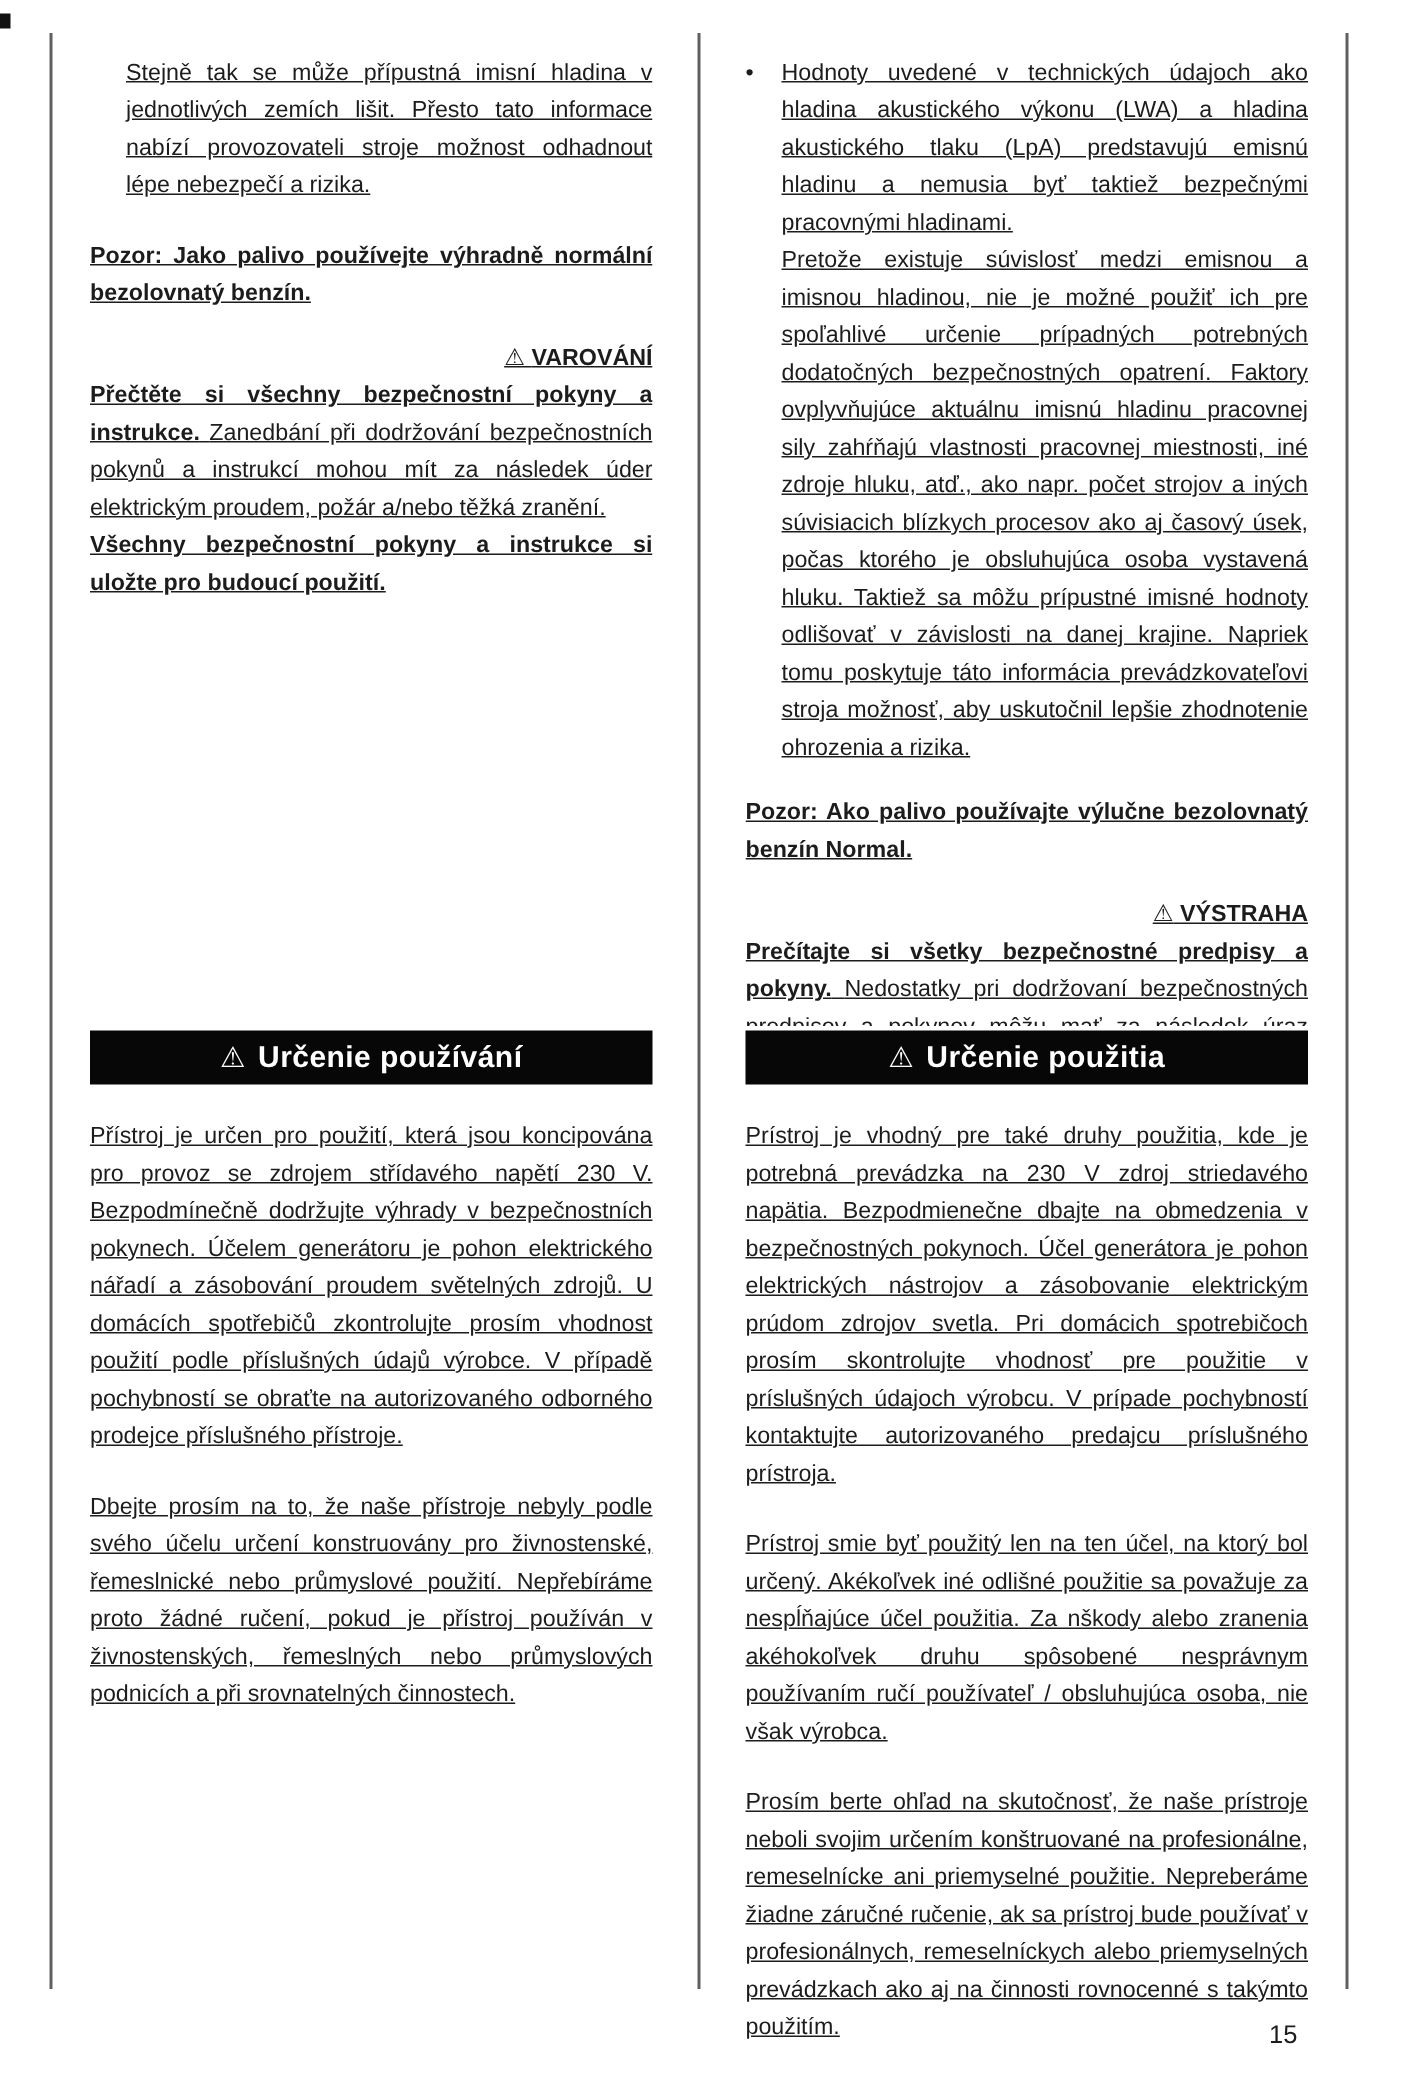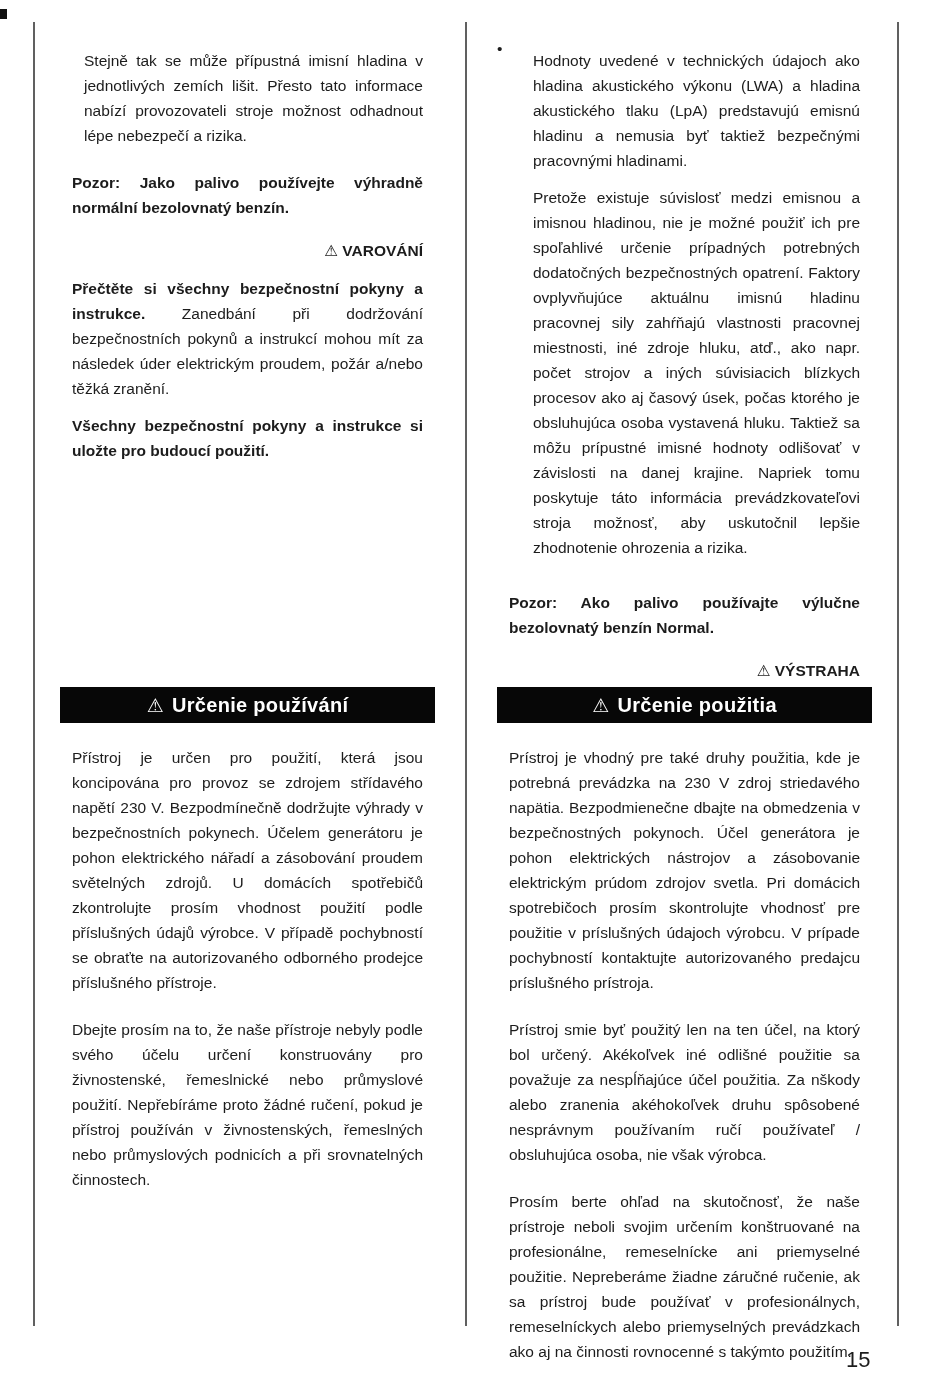--- a/index.html
+++ b/index.html
@@ -33,21 +33,21 @@
     background: #111;
   }
 
   
   .col { position: absolute; width: 375px; font-size: 15.5px; line-height: 25px; }
   .col.upper-left  { left: 60px;  top: 36px; height: 648px; overflow: hidden; }
   .col.upper-right { left: 497px; top: 36px; height: 648px; overflow: hidden; }
   .col.lower-left  { left: 60px;  top: 687px; }
   .col.lower-right { left: 497px; top: 687px; }
 
-  p { margin: 12px; text-align: justify; }
+  p { margin: 0; text-align: justify; text-decoration: underline; }
   .gap-top { margin-top: 22px; }
   .gap-top-sm { margin-top: 18px; }
   b, .bold { font-weight: bold; }
 
   .carryover { margin-left: 24px; }
 
   .bullet-item { display: flex; }
   .bullet-marker { width: 24px; flex: 0 0 24px; text-align: left; }
   .bullet-body { flex: 1 1 auto; }
 
@@ -64,21 +64,21 @@
     font-size: 20px;
     font-weight: bold;
     letter-spacing: 0.3px;
   }
   .section-bar .w-icon { margin-right: 8px; font-size: 19px; }
 
   .page-number {
     position: absolute;
     left: 846px;
     top: 1347px;
-    font-size: 22px;
+    font-size: 17px;
     color: #1c1c1c;
   }
 </style>
 </head>
 <body>
 
 <div class="page">
 
   <div class="print-mark"></div>
   <div class="vrule left"></div>

